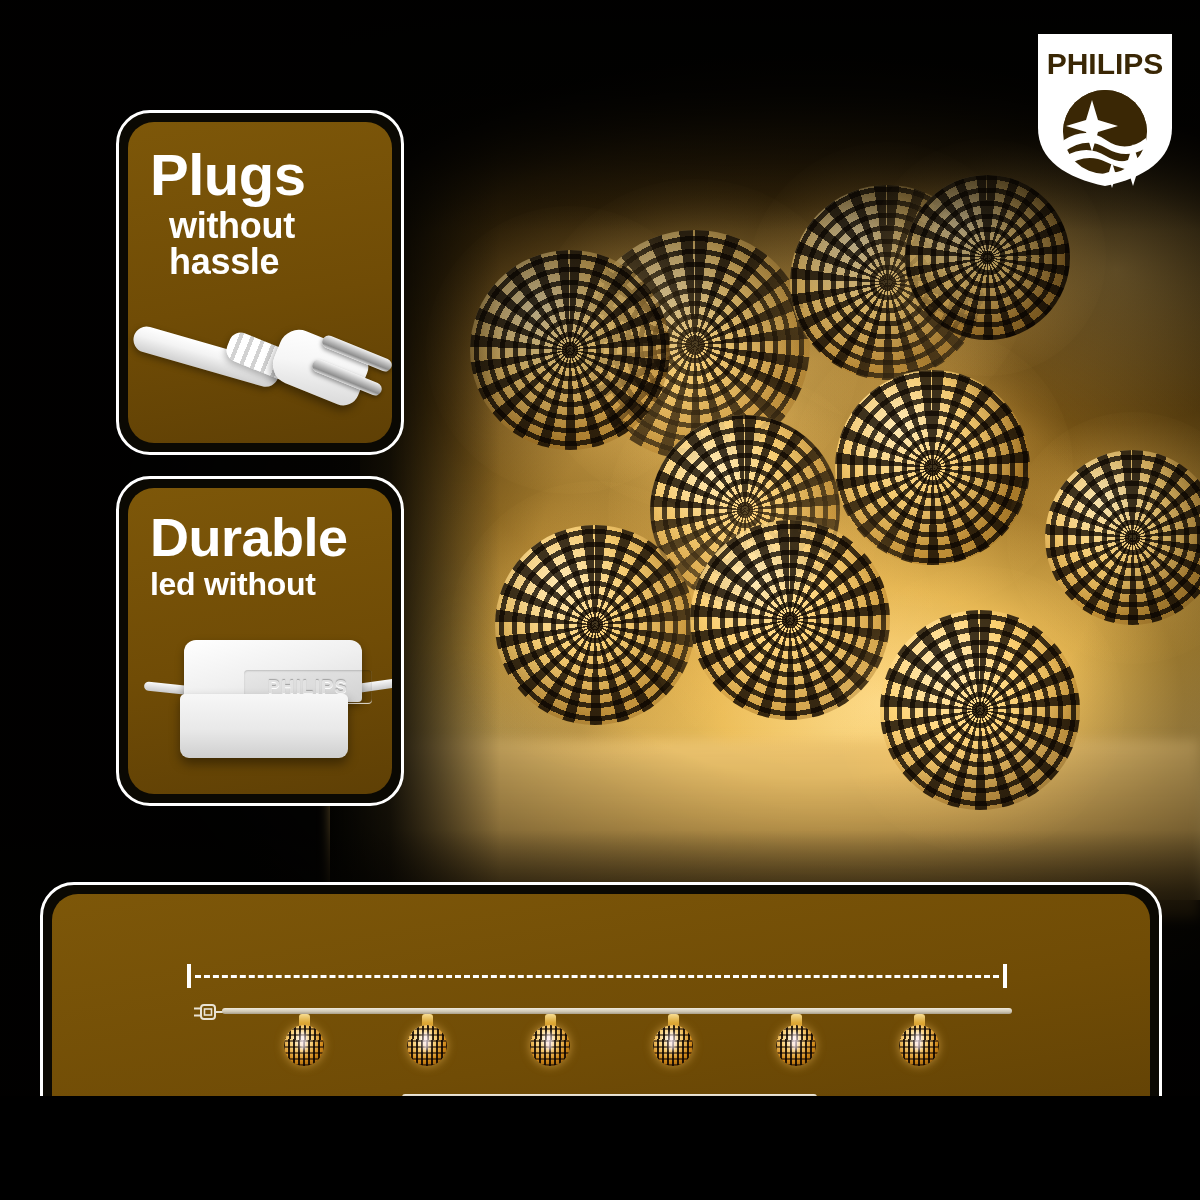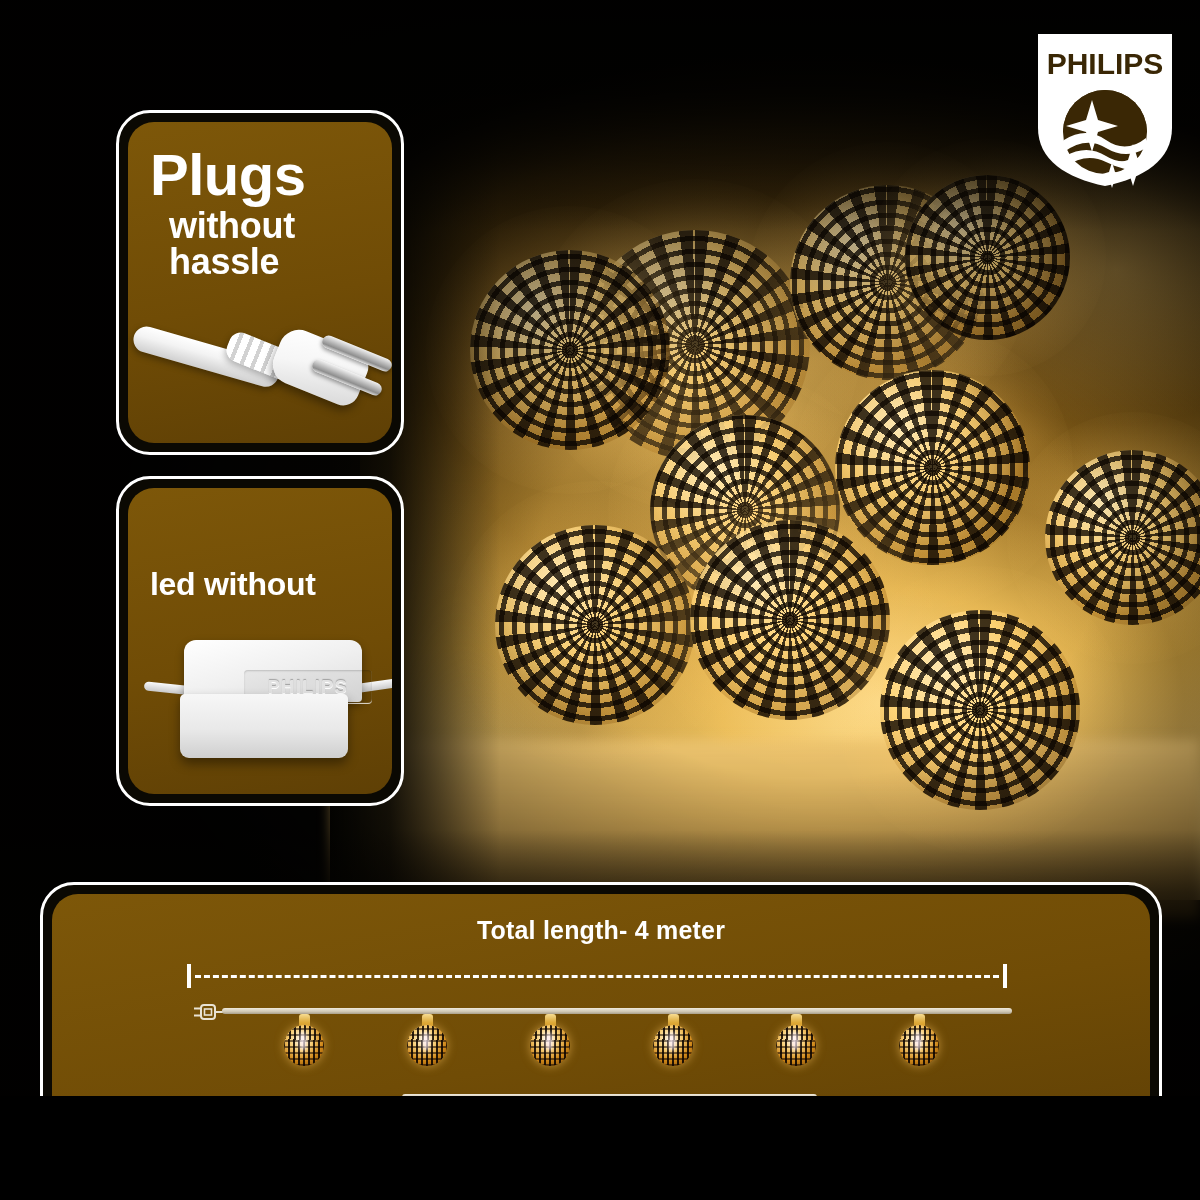--- a/index.html
+++ b/index.html
@@ -239,39 +239,39 @@
         <div class="plug-strain"></div>
         <div class="plug-body"></div>
         <div class="pin p1"></div>
         <div class="pin p2"></div>
       </div>
     </div>
   </div>
 
   <div class="card" style="left:116px;top:476px;width:288px;height:330px;">
     <div class="card-inner">
+      <div class="card-title" style="position:absolute;left:22px;top:22px;font-size:54px;">Durable</div>
       <div class="card-sub" style="position:absolute;left:22px;top:80px;font-size:32px;">led without</div>
 
       <div class="driver-art">
         <div class="driver-wire-l"></div>
         <div class="driver-wire-r"></div>
         <div class="driver-top">
           <div class="driver-emboss">
             <span>PHILIPS</span>
           </div>
         </div>
         <div class="driver-front"></div>
       </div>
     </div>
   </div>
 
   <div class="card" id="spec">
     <div class="card-inner">
 
-      <div class="spec-title">Total length- 4 meter</div>
 
       <div class="dim">
         <div class="dim-cap l"></div>
         <div class="dim-line"></div>
         <div class="dim-cap r"></div>
       </div>
 
       <div class="plug-tip">
         <svg viewBox="0 0 36 20" width="36" height="20" aria-hidden="true">
           <rect x="9" y="3" width="14" height="14" rx="3" fill="none" stroke="#e9e3d4" stroke-width="2"></rect>

